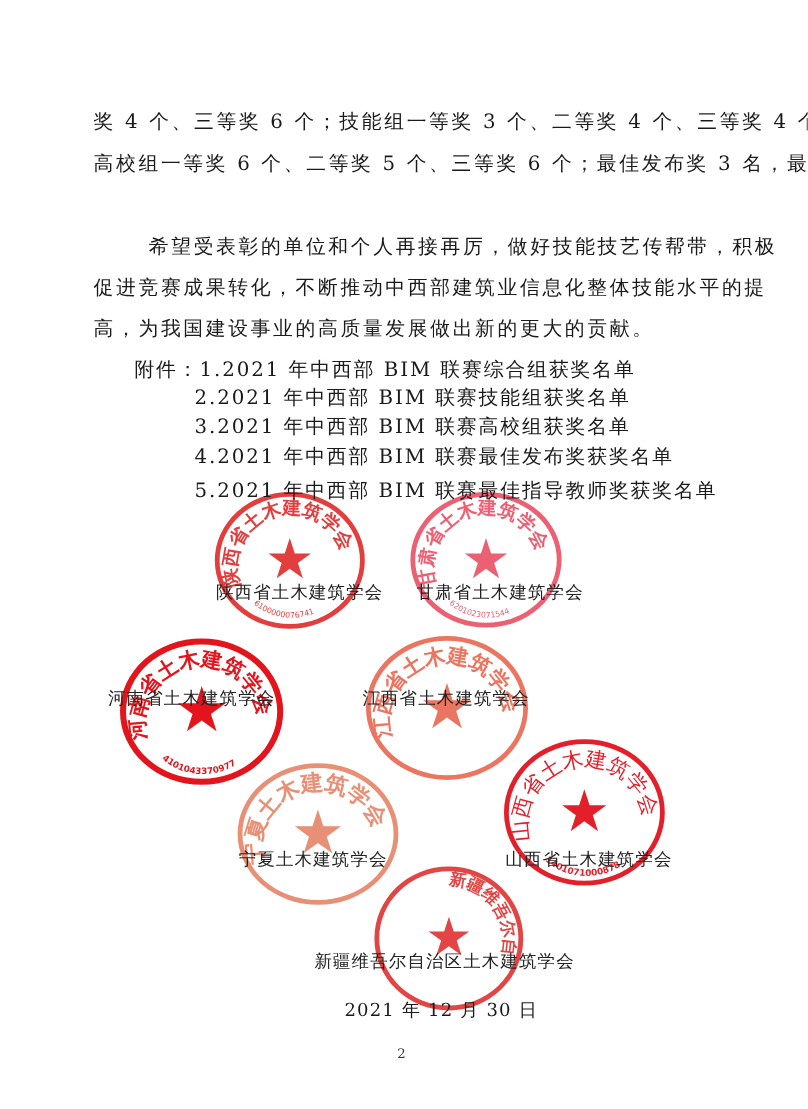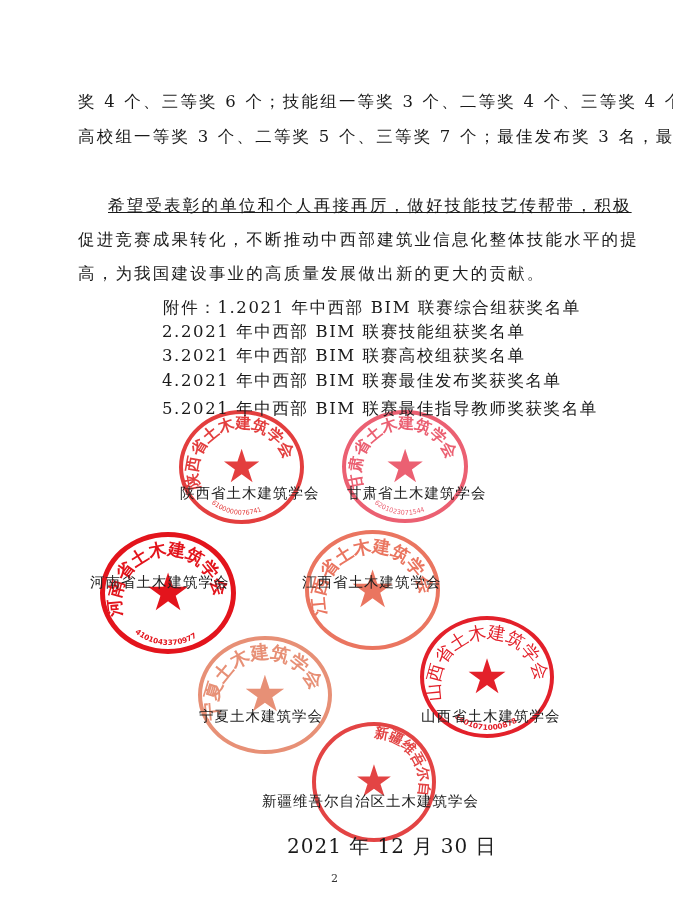--- a/index.html
+++ b/index.html
@@ -7,47 +7,47 @@
       width: 673px; height: 924px; position: relative; overflow: hidden;
       font-family: "DejaVu Serif", "Liberation Serif", serif;
       color: #1a1a1a;
     }
     .page { position: absolute; left: 0; top: 0; width: 673px; height: 924px; background: #fff; }
     .line {
       position: absolute; left: 78px; width: 520px;
       font-size: 16.5px; line-height: 20px; white-space: nowrap;
       letter-spacing: 2.2px;
     }
-    .indent { left: 108px; text-decoration: underline; }
+    .indent { left: 124px; }
     .att { left: 162px; letter-spacing: 1.6px; }
-    .att-first { left: 112px; letter-spacing: 1.6px; text-align: center; }
+    .att-first { left: 112px; letter-spacing: 1.6px; }
 
     .stamp {
       position: absolute; border-radius: 50%;
       border: 4px solid; box-sizing: border-box;
     }
     .stamp svg { position: absolute; left: 0; top: 0; width: 100%; height: 100%; overflow: visible; }
     .star { position: absolute; left: 50%; top: 50%; transform: translate(-50%, -52%); }
 
     .org-label {
       position: absolute; font-size: 14.5px; white-space: nowrap; color: #222;
       letter-spacing: 1px; z-index: 5;
     }
     .date {
-      position: absolute; left: 287px; top: 833px; font-size: 20px; letter-spacing: 1px; z-index: 5;
+      position: absolute; left: 287px; top: 833px; font-size: 15px; letter-spacing: 1px; z-index: 5;
     }
     .pagenum { position: absolute; left: 331px; top: 872px; font-size: 11px; color: #333; }
   </style>
 </head>
 <body>
 
 <div class="page">
 
   <div class="line" style="top:92px">奖 4 个、三等奖 6 个；技能组一等奖 3 个、二等奖 4 个、三等奖 4 个；</div>
-  <div class="line" style="top:127px">高校组一等奖 3 个、二等奖 5 个、三等奖 7 个；最佳发布奖 3 名，最</div>
+  <div class="line" style="top:127px">高校组一等奖 6 个、二等奖 5 个、三等奖 6 个；最佳发布奖 3 名，最</div>
   <div class="line indent" style="top:196px">希望受表彰的单位和个人再接再厉，做好技能技艺传帮带，积极</div>
   <div class="line" style="top:264px">高，为我国建设事业的高质量发展做出新的更大的贡献。</div>
   <div class="line" style="top:230px">促进竞赛成果转化，不断推动中西部建筑业信息化整体技能水平的提</div>
 
   <div class="line att-first" style="top:298px">
     <span>附件：</span><span>1.2021 年中西部 BIM 联赛综合组获奖名单</span>
   </div>
   <div class="line att" style="top:322px">2.2021 年中西部 BIM 联赛技能组获奖名单</div>
   <div class="line att" style="top:346px">3.2021 年中西部 BIM 联赛高校组获奖名单</div>
   <div class="line att" style="top:371px">4.2021 年中西部 BIM 联赛最佳发布奖获奖名单</div>

